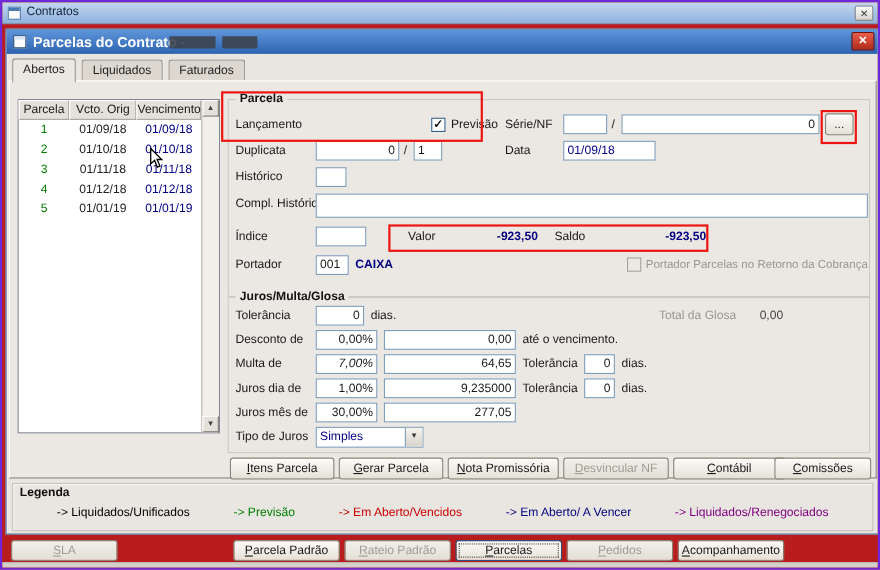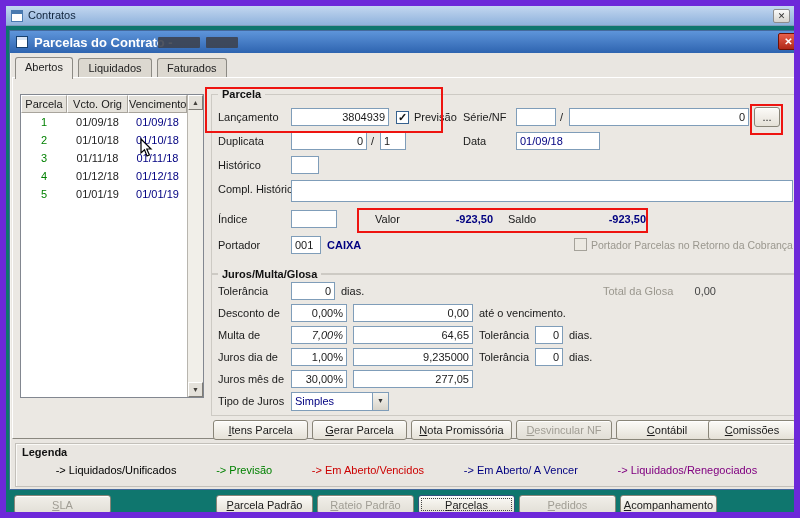--- a/index.html
+++ b/index.html
@@ -1,18 +1,18 @@
 <!DOCTYPE html>
 <html><head>
 <meta charset="utf-8">
 <style>
   html,body{margin:0;padding:0;background:#c8c5c0;}
   *{box-sizing:border-box;}
-  .screen{position:relative;width:800px;height:518px;background:#0f766e;overflow:hidden;
-          font-family:"Liberation Sans",sans-serif;border:6px solid #6d28d9;}
+  .screen{position:relative;width:800px;height:518px;background:#b91c1c;overflow:hidden;
+          font-family:"Liberation Sans",sans-serif;border:2px solid #6d28d9;}
 
   
   .outer-titlebar{position:absolute;left:0;top:0;width:100%;height:20px;
       background:linear-gradient(180deg,#c3d7f0,#8fb2dc);border-bottom:1px solid #7f9db9;}
   .outer-title{position:absolute;left:22px;top:3px;font-size:11px;color:#10243c;}
   .win-icon{position:absolute;left:5px;top:4px;width:12px;height:12px;background:#fff;
       border:1px solid #4a7ab0;}
   .win-icon::after{content:"";position:absolute;left:0;top:0;width:100%;height:3px;background:#4a7ab0;}
   .sys-btn{position:absolute;border-radius:2px;text-align:center;cursor:default;padding:0;}
   .outer-close{right:4px;top:3px;width:17px;height:14px;background:linear-gradient(#fbfbfb,#d6d3cd);
@@ -156,21 +156,20 @@
         <div class="sb">
           <div class="sb-btn" style="top:0;">▲</div>
           <div class="sb-btn" style="bottom:0;">▼</div>
         </div>
       </div>
 
       <div class="group" style="left:198px;top:16px;width:584px;height:180px;"></div>
       <span class="group-title" style="left:205px;top:9px;">Parcela</span>
 
       <span class="lbl" style="left:205px;top:30px;">Lançamento</span>
-      <input class="inp num" style="left: 278px; top: 30px; width: 98px;" value="3804939">
       <span class="checkbox" style="left:383px;top:33px;"><span>✓</span></span>
       <span class="lbl" style="left:401px;top:30px;">Previsão</span>
       <span class="lbl" style="left:450px;top:30px;">Série/NF</span>
       <input class="inp" style="left: 503px; top: 30px; width: 40px;" value="">
       <span class="lbl" style="left:547px;top:30px;">/</span>
       <input class="inp num" style="left: 556px; top: 30px; width: 180px;" value="0">
       <button class="btn no-ul" style="left:741px;top:29px;width:26px;height:20px;">
           <span>...</span>
         </button>
 

